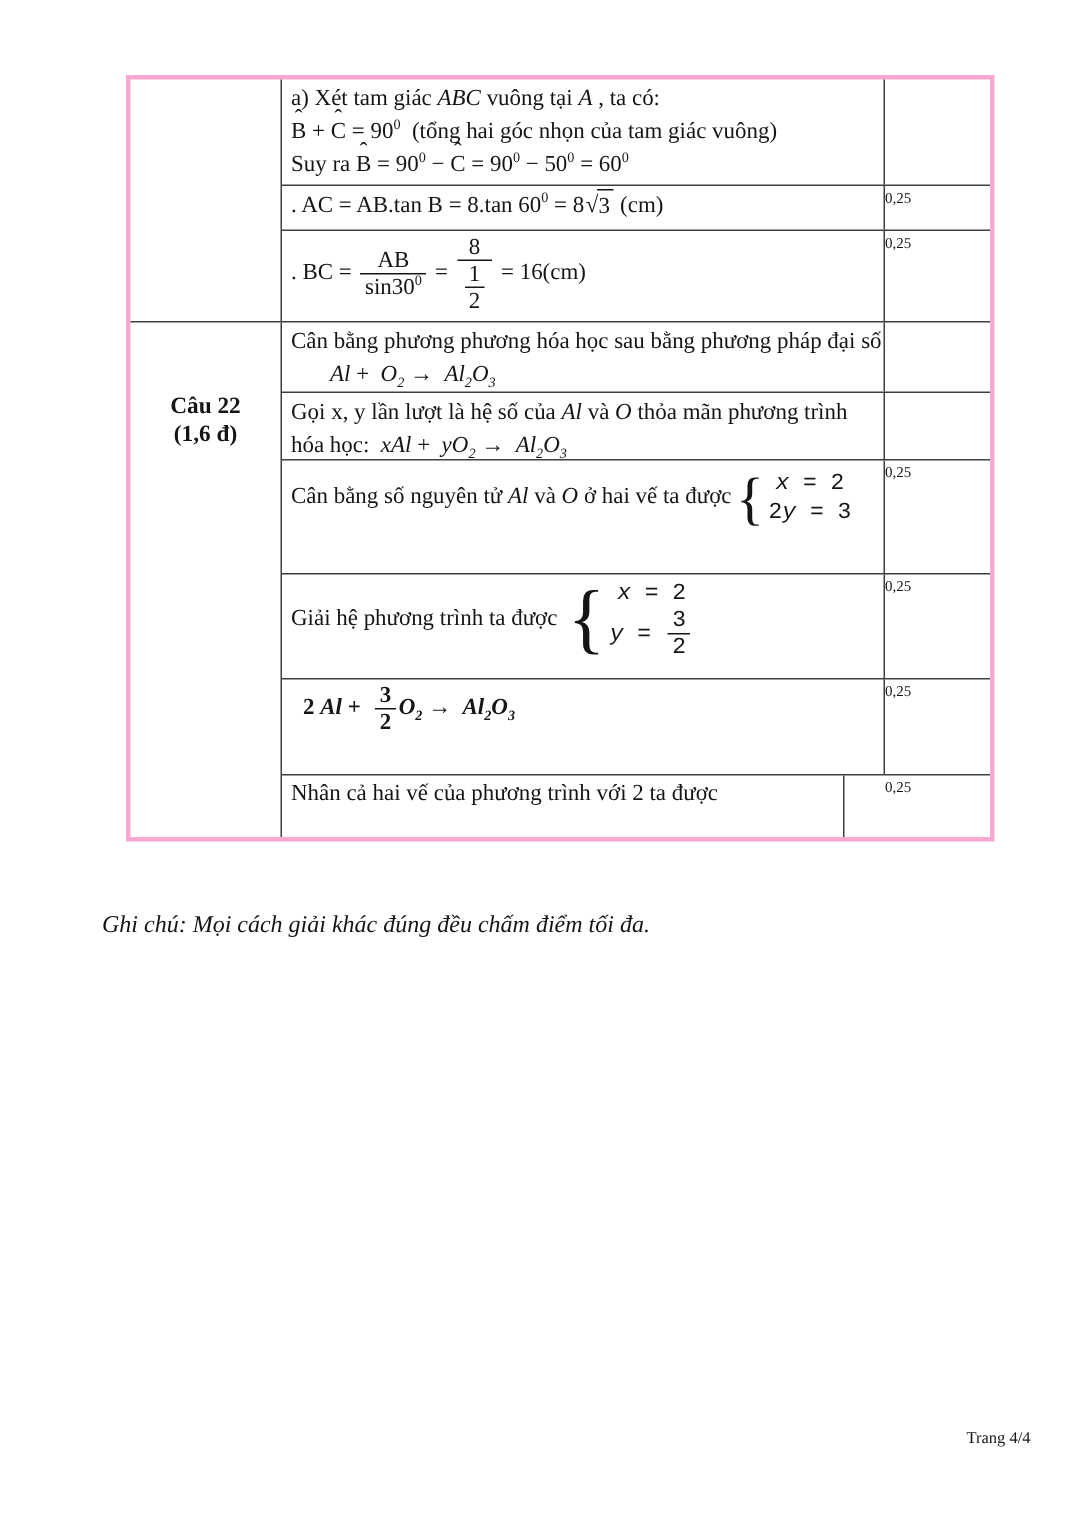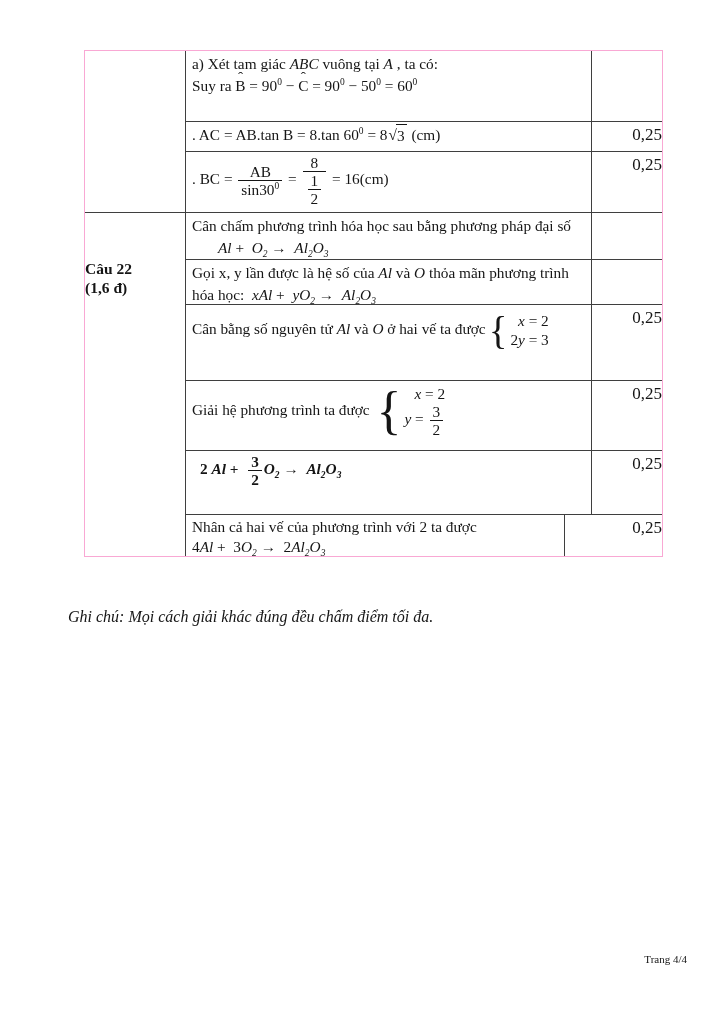--- a/index.html
+++ b/index.html
@@ -7,48 +7,49 @@
     position:relative;
     width:725px; height:1024px;
     background:#ffffff;
     font-family:"Liberation Serif","DejaVu Serif",serif;
     color:#151515;
     overflow:hidden;
   }
   
   .answer-table {
     position:absolute; left:84px; top:50px; width:579px;
-    border:1px solid #f9a8d4;
+    border:3px solid #f9a8d4;
     box-sizing:border-box;
     font-size:15.3px;
   }
   .section { display:flex; }
   .section-b { border-top:1px solid #3f3f3f; }
   .label-col {
     flex:0 0 101px; width:101px;
     border-right:1px solid #3f3f3f;
     box-sizing:border-box;
+    text-align:center;
   }
   .label-inner { padding-top:46px; font-weight:bold; font-size:15.5px; line-height:19px; }
   .rows-col { flex:1; display:flex; flex-direction:column; min-width:0; }
   .trow { display:flex; box-sizing:border-box; }
   .trow + .trow { border-top:1px solid #3f3f3f; }
   .content-cell {
     flex:1; min-width:0;
     border-right:1px solid #3f3f3f;
     box-sizing:border-box;
     padding:2px 2px 0 6px;
     overflow:hidden;
   }
   .score-cell {
     flex:0 0 70px; width:70px;
     box-sizing:border-box;
-    text-align:right;
+    text-align:left;
     padding-top:3px;
-    font-size:17px;
+    font-size:10px;
   }
   
   .h-a1{height:70px;} .h-a2{height:30px;} .h-a3{height:61px;}
   .h-b1{height:46px;} .h-b2{height:45px;} .h-b3{height:76px;}
   .h-b4{height:70px;} .h-b5{height:64px;} .h-b6{height:42px;gap:27px;}
   
   .mline { display:block; white-space:pre; line-height:22px; }
   .tight .mline { line-height:20px; }
   .indent { padding-left:26px; }
   .indent-sm { padding-left:8px;font-weight:bold; }
@@ -72,21 +73,21 @@
   .frac .den { display:block; padding:0 3px; }
   .sqrt { display:inline-flex; align-items:flex-start; margin:0 1px; }
   .sqrt .rad { margin-right:-1px; }
   .sqrt .radicand { border-top:1px solid #151515; padding:0 2px 0 1px; }
   .system { display:inline-flex; align-items:center; vertical-align:middle; margin-left:3px; }
   .system .brace {
     font-size:2.55em; font-weight:400; line-height:0.9;
     margin-right:3px; font-style:normal;
   }
   .system.tall .brace { font-size:3.4em; }
-  .syslines { display:inline-flex; flex-direction:column; align-items:flex-end; }
+  .syslines { display:inline-flex; flex-direction:column; align-items:center;font-family:Liberation Mono, monospace; }
   .sysline { line-height:1.25; white-space:pre; }
   .system.tall .sysline { line-height:1.15; }
   
   .footer-note {
     position:absolute; left:68px; top:608px;
     font-style:italic; font-size:16px;
   }
   .page-number {
     position:absolute; right:38px; top:953px;
     font-size:11px;
@@ -99,20 +100,21 @@
 
   <div class="answer-table">
 
     <div class="section section-a">
       <div class="label-col"></div>
       <div class="rows-col">
 
         <div class="trow h-a1">
           <div class="content-cell pt2">
             <div class="mline"><span>a) Xét tam giác </span><span class="i">ABC</span><span> vuông tại </span><span class="i">A</span><span> , ta có:</span></div>
+            <div class="mline"><span class="hat">B</span><span> + </span><span class="hat">C</span><span> = 90</span><span class="sup">0</span><span>  (tổng hai góc nhọn của tam giác vuông)</span></div>
             <div class="mline"><span>Suy ra </span><span class="hat">B</span><span> = 90</span><span class="sup">0</span><span> − </span><span class="hat">C</span><span> = 90</span><span class="sup">0</span><span> − 50</span><span class="sup">0</span><span> = 60</span><span class="sup">0</span></div>
           </div>
           <div class="score-cell"></div>
         </div>
 
         <div class="trow h-a2">
           <div class="content-cell pt2">
             <div class="mline"><span>. AC = AB.tan B = 8.tan 60</span><span class="sup">0</span><span> = 8</span><span class="sqrt"><span class="rad">√</span><span class="radicand">3</span></span><span> (cm)</span></div>
           </div>
           <div class="score-cell">0,25</div>
@@ -132,29 +134,29 @@
       <div class="label-col">
         <div class="label-inner">
           <div>Câu 22</div>
           <div>(1,6 đ)</div>
         </div>
       </div>
       <div class="rows-col">
 
         <div class="trow h-b1">
           <div class="content-cell pt2">
-            <div class="mline"><span>Cân chấm phương trình hóa học sau bằng phương pháp đại số</span></div>
+            <div class="mline"><span>Cân bằng phương phương hóa học sau bằng phương pháp đại số</span></div>
             <div class="mline indent"><span class="i">Al</span><span> +  </span><span class="i">O</span><span class="i sub">2</span><span> →  </span><span class="i">Al</span><span class="i sub">2</span><span class="i">O</span><span class="i sub">3</span></div>
           </div>
           <div class="score-cell"></div>
         </div>
 
         <div class="trow h-b2">
           <div class="content-cell pt2">
-            <div class="mline"><span>Gọi x, y lần được là hệ số của </span><span class="i">Al</span><span> và </span><span class="i">O</span><span> thỏa mãn phương trình</span></div>
+            <div class="mline"><span>Gọi x, y lần lượt là hệ số của </span><span class="i">Al</span><span> và </span><span class="i">O</span><span> thỏa mãn phương trình</span></div>
             <div class="mline"><span>hóa học:  </span><span class="i">xAl</span><span> +  </span><span class="i">yO</span><span class="i sub">2</span><span> →  </span><span class="i">Al</span><span class="i sub">2</span><span class="i">O</span><span class="i sub">3</span></div>
           </div>
           <div class="score-cell"></div>
         </div>
 
         <div class="trow h-b3">
           <div class="content-cell pt6">
             <div class="mline"><span>Cân bằng số nguyên tử </span><span class="i">Al</span><span> và </span><span class="i">O</span><span> ở hai vế ta được</span><span class="system"><span class="brace">{</span><span class="syslines"><span class="sysline"><span class="i">x</span><span> = 2</span></span><span class="sysline"><span>2</span><span class="i">y</span><span> = 3</span></span></span></span></div>
           </div>
           <div class="score-cell">0,25</div>
@@ -170,21 +172,20 @@
         <div class="trow h-b5">
           <div class="content-cell pt2">
             <div class="mline indent-sm"><span>2 </span><span class="i">Al</span><span> +  </span><span class="frac"><span class="num"><span>3</span></span><span class="den"><span>2</span></span></span><span class="i">O</span><span class="i sub">2</span><span> →  </span><span class="i">Al</span><span class="i sub">2</span><span class="i">O</span><span class="i sub">3</span></div>
           </div>
           <div class="score-cell">0,25</div>
         </div>
 
         <div class="trow h-b6 tight">
           <div class="content-cell pt2">
             <div class="mline"><span>Nhân cả hai vế của phương trình với 2 ta được</span></div>
-            <div class="mline"><span>4</span><span class="i">Al</span><span> +  3</span><span class="i">O</span><span class="i sub">2</span><span> →  2</span><span class="i">Al</span><span class="i sub">2</span><span class="i">O</span><span class="i sub">3</span></div>
           </div>
           <div class="score-cell">0,25</div>
         </div>
 
       </div>
     </div>
   </div>
 
   <div class="footer-note">Ghi chú: Mọi cách giải khác đúng đều chấm điểm tối đa.</div>
   <div class="page-number">Trang 4/4</div>

